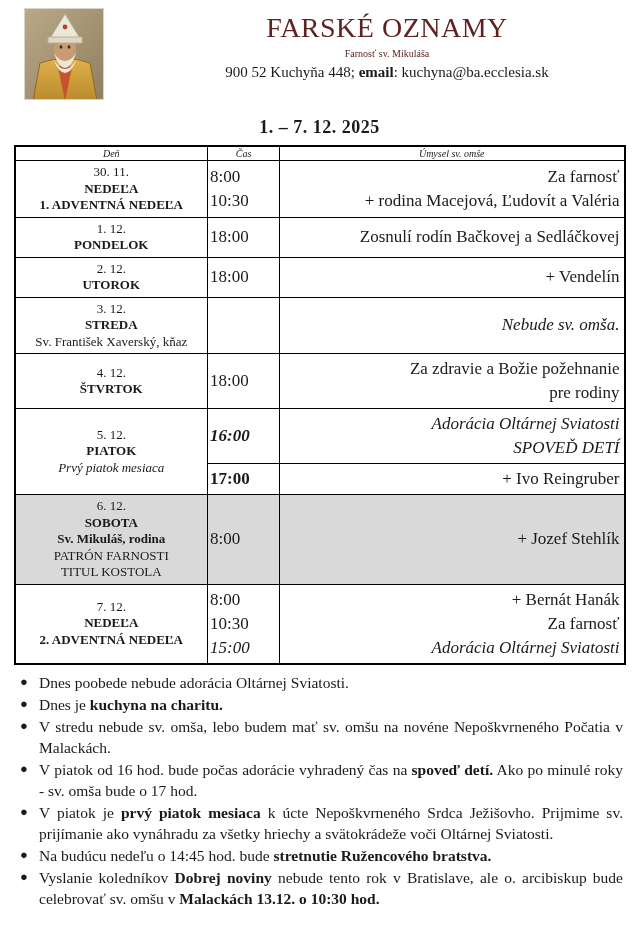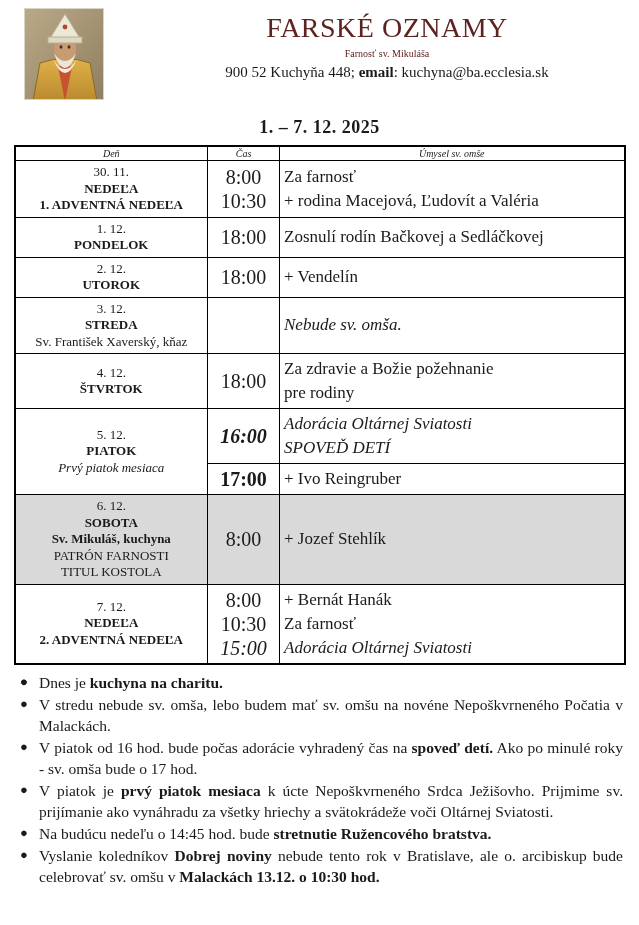--- a/index.html
+++ b/index.html
@@ -43,22 +43,22 @@
     border:2px solid var(--border);
   }
   .schedule col.c-day{width:193px;}
   .schedule col.c-time{width:72px;}
   .schedule col.c-int{width:345px;}
   .schedule th,.schedule td{border:1px solid var(--border);vertical-align:middle;}
   .schedule th{
     font-style:italic;font-weight:normal;font-size:10px;padding:1px 2px;text-align:center;
   }
   td.day{font-size:13px;line-height:16.5px;text-align:center;padding:3px 16px;}
-  td.time{font-size:20px;line-height:24px;text-align:center;padding:3px 2px;}
-  td.intent{font-size:17px;line-height:24px;text-align:left;padding:3px 4px;}
+  td.time{font-size:17px;line-height:24px;text-align:left;padding:3px 2px;}
+  td.intent{font-size:17px;line-height:24px;text-align:right;padding:3px 4px;}
   tr.hl td{background:var(--hl);}
   .b{font-weight:bold;}
   .i{font-style:italic;}
   td div{white-space:nowrap;}
 
   
   ul.announcements{
     list-style:none;margin:7px 0 0;padding:0 16px 0 20px;
   }
   ul.announcements li{
@@ -205,21 +205,21 @@
             <div class="b">17:00</div>
           </td>
           <td class="intent">
             <div>+ Ivo Reingruber</div>
           </td>
         </tr>
         <tr class="hl">
           <td class="day" rowspan="1">
             <div>6. 12.</div>
             <div class="b">SOBOTA</div>
-            <div class="b">Sv. Mikuláš, kuchyna</div>
+            <div class="b">Sv. Mikuláš, rodina</div>
             <div>PATRÓN FARNOSTI</div>
             <div>TITUL KOSTOLA</div>
           </td>
           <td class="time">
             <div>8:00</div>
           </td>
           <td class="intent">
             <div>+ Jozef Stehlík</div>
           </td>
         </tr>
@@ -237,21 +237,21 @@
           <td class="intent">
             <div>+ Bernát Hanák</div>
             <div>Za farnosť</div>
             <div class="i">Adorácia Oltárnej Sviatosti</div>
           </td>
         </tr>
       </tbody>
   </table>
 
   <ul class="announcements" id="announcements">
-      <li><span class="marker">●</span></li>
+      <li><span class="marker">●</span><span>Dnes poobede nebude adorácia Oltárnej Sviatosti.</span></li>
       <li><span class="marker">●</span><span>Dnes je </span><span class="b">kuchyna na charitu.</span></li>
       <li><span class="marker">●</span><span>V stredu nebude sv. omša, lebo budem mať sv. omšu na novéne Nepoškvrneného Počatia v Malackách.</span></li>
       <li><span class="marker">●</span><span>V piatok od 16 hod. bude počas adorácie vyhradený čas na </span><span class="b">spoveď detí.</span><span> Ako po minulé roky - sv. omša bude o 17 hod.</span></li>
       <li><span class="marker">●</span><span>V piatok je </span><span class="b">prvý piatok mesiaca</span><span> k úcte Nepoškvrneného Srdca Ježišovho. Prijmime sv. prijímanie ako vynáhradu za všetky hriechy a svätokrádeže voči Oltárnej Sviatosti.</span></li>
       <li><span class="marker">●</span><span>Na budúcu nedeľu o 14:45 hod. bude </span><span class="b">stretnutie Ružencového bratstva.</span></li>
       <li><span class="marker">●</span><span>Vyslanie koledníkov </span><span class="b">Dobrej noviny</span><span> nebude tento rok v Bratislave, ale o. arcibiskup bude celebrovať sv. omšu v </span><span class="b">Malackách 13.12. o 10:30 hod.</span></li>
     </ul>
 
 </div>
 

